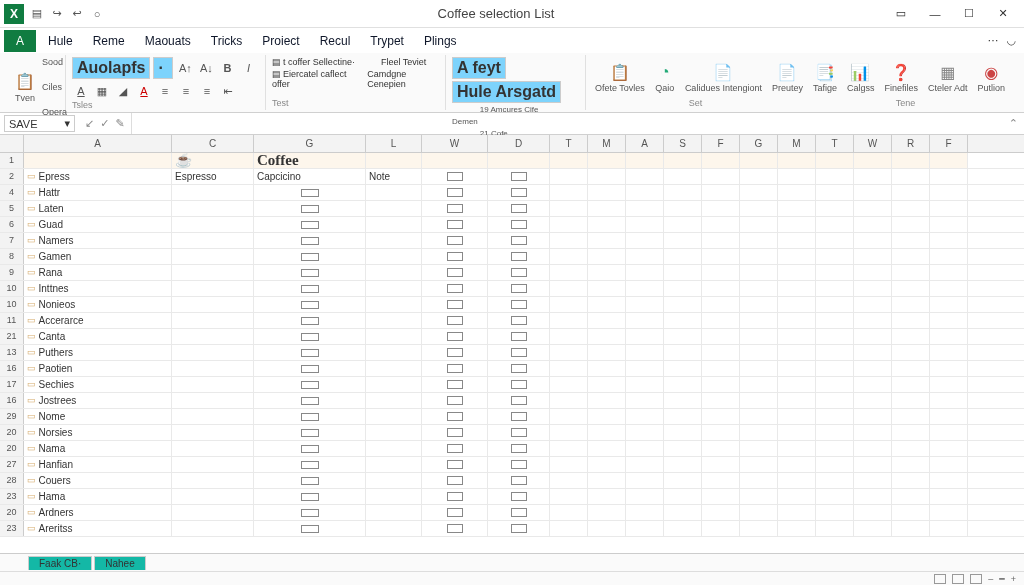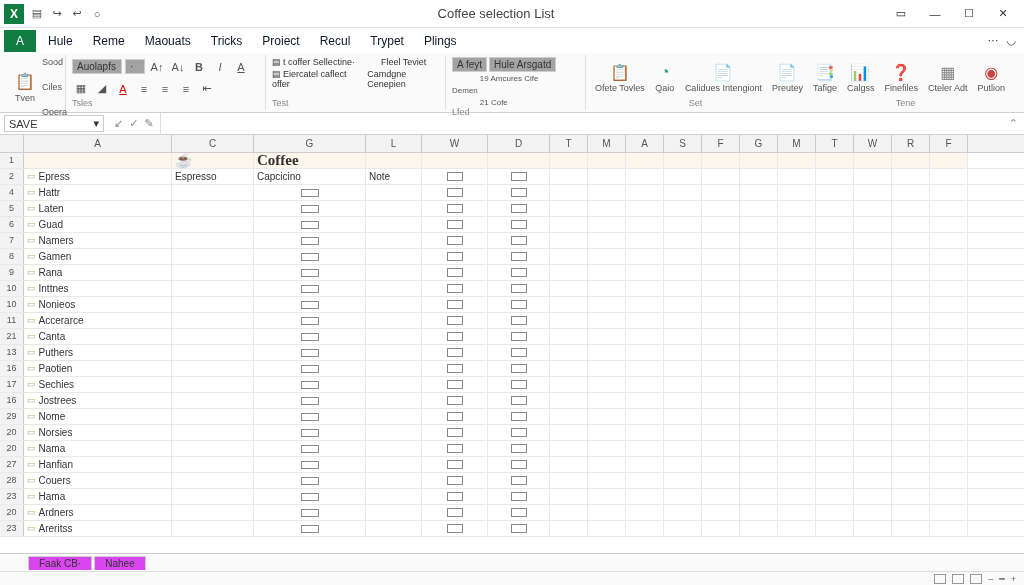--- a/index.html
+++ b/index.html
@@ -20,27 +20,27 @@
 .tab { padding: 4px 10px; font-size: 12px; color: #0f172a; }
 .tabs .right-icons { margin-left: auto; display: flex; gap: 8px; padding-right: 8px; }
 
 
 .ribbon { height: 60px; background: #fafafa; border-bottom: 1px solid #d0d0d0; display: flex; padding: 2px 6px; }
 .rgroup { display: flex; flex-direction: column; border-right: 1px solid #e0e0e0; padding: 2px 6px; }
 .rgroup .body { flex: 1; display: flex; align-items: center; gap: 4px; }
 .rgroup .label { font-size: 9px; color: #888; text-align: left; }
 .ricon { width: 18px; height: 18px; border: 1px solid transparent; display: flex; align-items: center; justify-content: center; font-size: 11px; color: #555; }
 .rstack { display: flex; flex-direction: column; gap: 15px; font-size: 9px; color: #555; }
-.fontbox { border: 1px solid #ccc; padding: 1px 4px; font-size: 10px; background: #a3a3a3; min-width: 50px; }
+.fontbox { border: 1px solid #ccc; padding: 1px 4px; font-size: 16px; background: #7dd3fc; min-width: 50px; font-weight: bold; }
 .rbtn-lg { display: flex; flex-direction: column; align-items: center; gap: 1px; font-size: 9px; color: #555; padding: 0 3px; }
 .rbtn-lg .glyph { width: 20px; height: 20px; display: flex; align-items: center; justify-content: center; font-size: 16px; }
 
 
 .fbar { height: 22px; border-bottom: 1px solid #d0d0d0; display: flex; align-items: center; }
-.namebox { width: 100px; border: 1px solid #ccc; margin: 0 4px; padding: 1px 4px; font-size: 11px; background: #fff; display: flex; align-items: center; justify-content: space-between; }
+.namebox { width: 71px; border: 1px solid #ccc; margin: 0 4px; padding: 1px 4px; font-size: 11px; background: #fff; display: flex; align-items: center; justify-content: space-between; }
 .fx-icons { display: flex; gap: 6px; padding: 0 6px; color: #888; }
 .formula-input { flex: 1; border-left: 1px solid #ddd; height: 100%; }
 
 
 .grid-wrap { position: relative; height: 430px; overflow: hidden; }
 .colheads { display: flex; height: 18px; background: #f3f3f3; border-bottom: 1px solid #ccc; }
 .corner { width: 24px; border-right: 1px solid #ccc; background: #f3f3f3; }
 .ch { border-right: 1px solid #ccc; text-align: center; font-size: 10px; color: #555; line-height: 17px; }
 .rows { height: 412px; overflow: hidden; }
 .row { display: flex; height: 16px; border-bottom: 1px solid #e9e9e9; }
@@ -58,21 +58,21 @@
 .cw-A { width: 148px; }
 .cw-C { width: 82px; }
 .cw-G { width: 112px; }
 .cw-L { width: 56px; }
 .cw-W { width: 66px; }
 .cw-D { width: 62px; }
 .cw-rest { width: 38px; }
 
 
 .sheetbar { position: absolute; bottom: 14px; left: 0; right: 0; height: 18px; background: #fafafa; border-top: 1px solid #ccc; display: flex; align-items: center; padding-left: 28px; }
-.sheet-tab { border: 1px solid #ccc; border-bottom: none; padding: 1px 10px; font-size: 10px; background: #d946ef; margin-right: 2px; }
+.sheet-tab { border: 1px solid #ccc; border-bottom: none; padding: 1px 10px; font-size: 10px; background: #14b8a6; margin-right: 2px; }
 
 
 .status { position: absolute; bottom: 0; left: 0; right: 0; height: 14px; background: #fafafa; border-top: 1px solid #ddd; display: flex; align-items: center; justify-content: flex-end; gap: 6px; padding: 0 8px; font-size: 9px; color: #666; }
 .status .sicon { width: 12px; height: 10px; border: 1px solid #999; }
 </style>
 </head>
 <body>
 
 <div class="titlebar">
   <div class="left">

